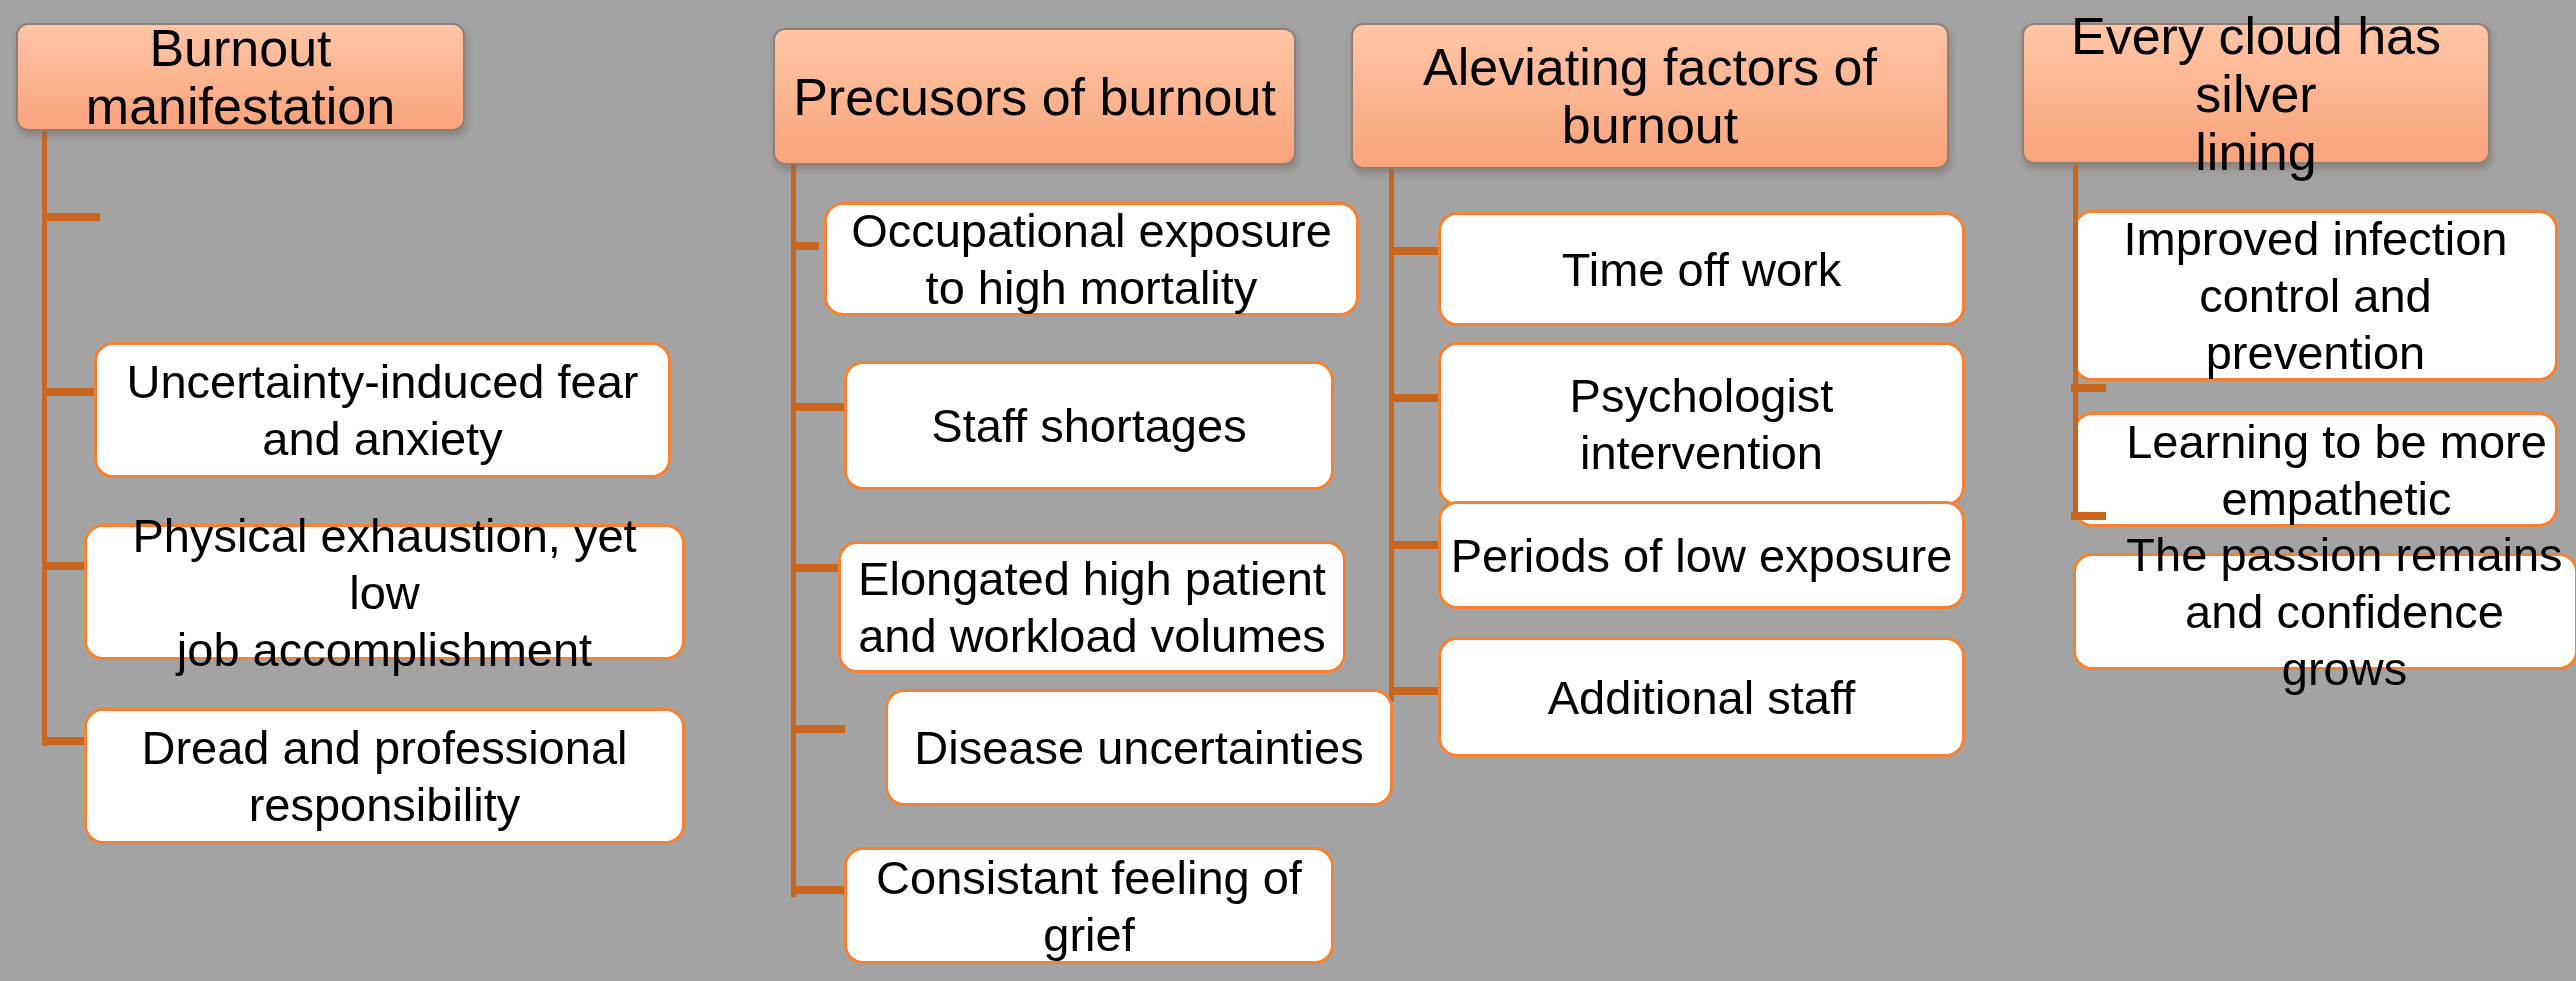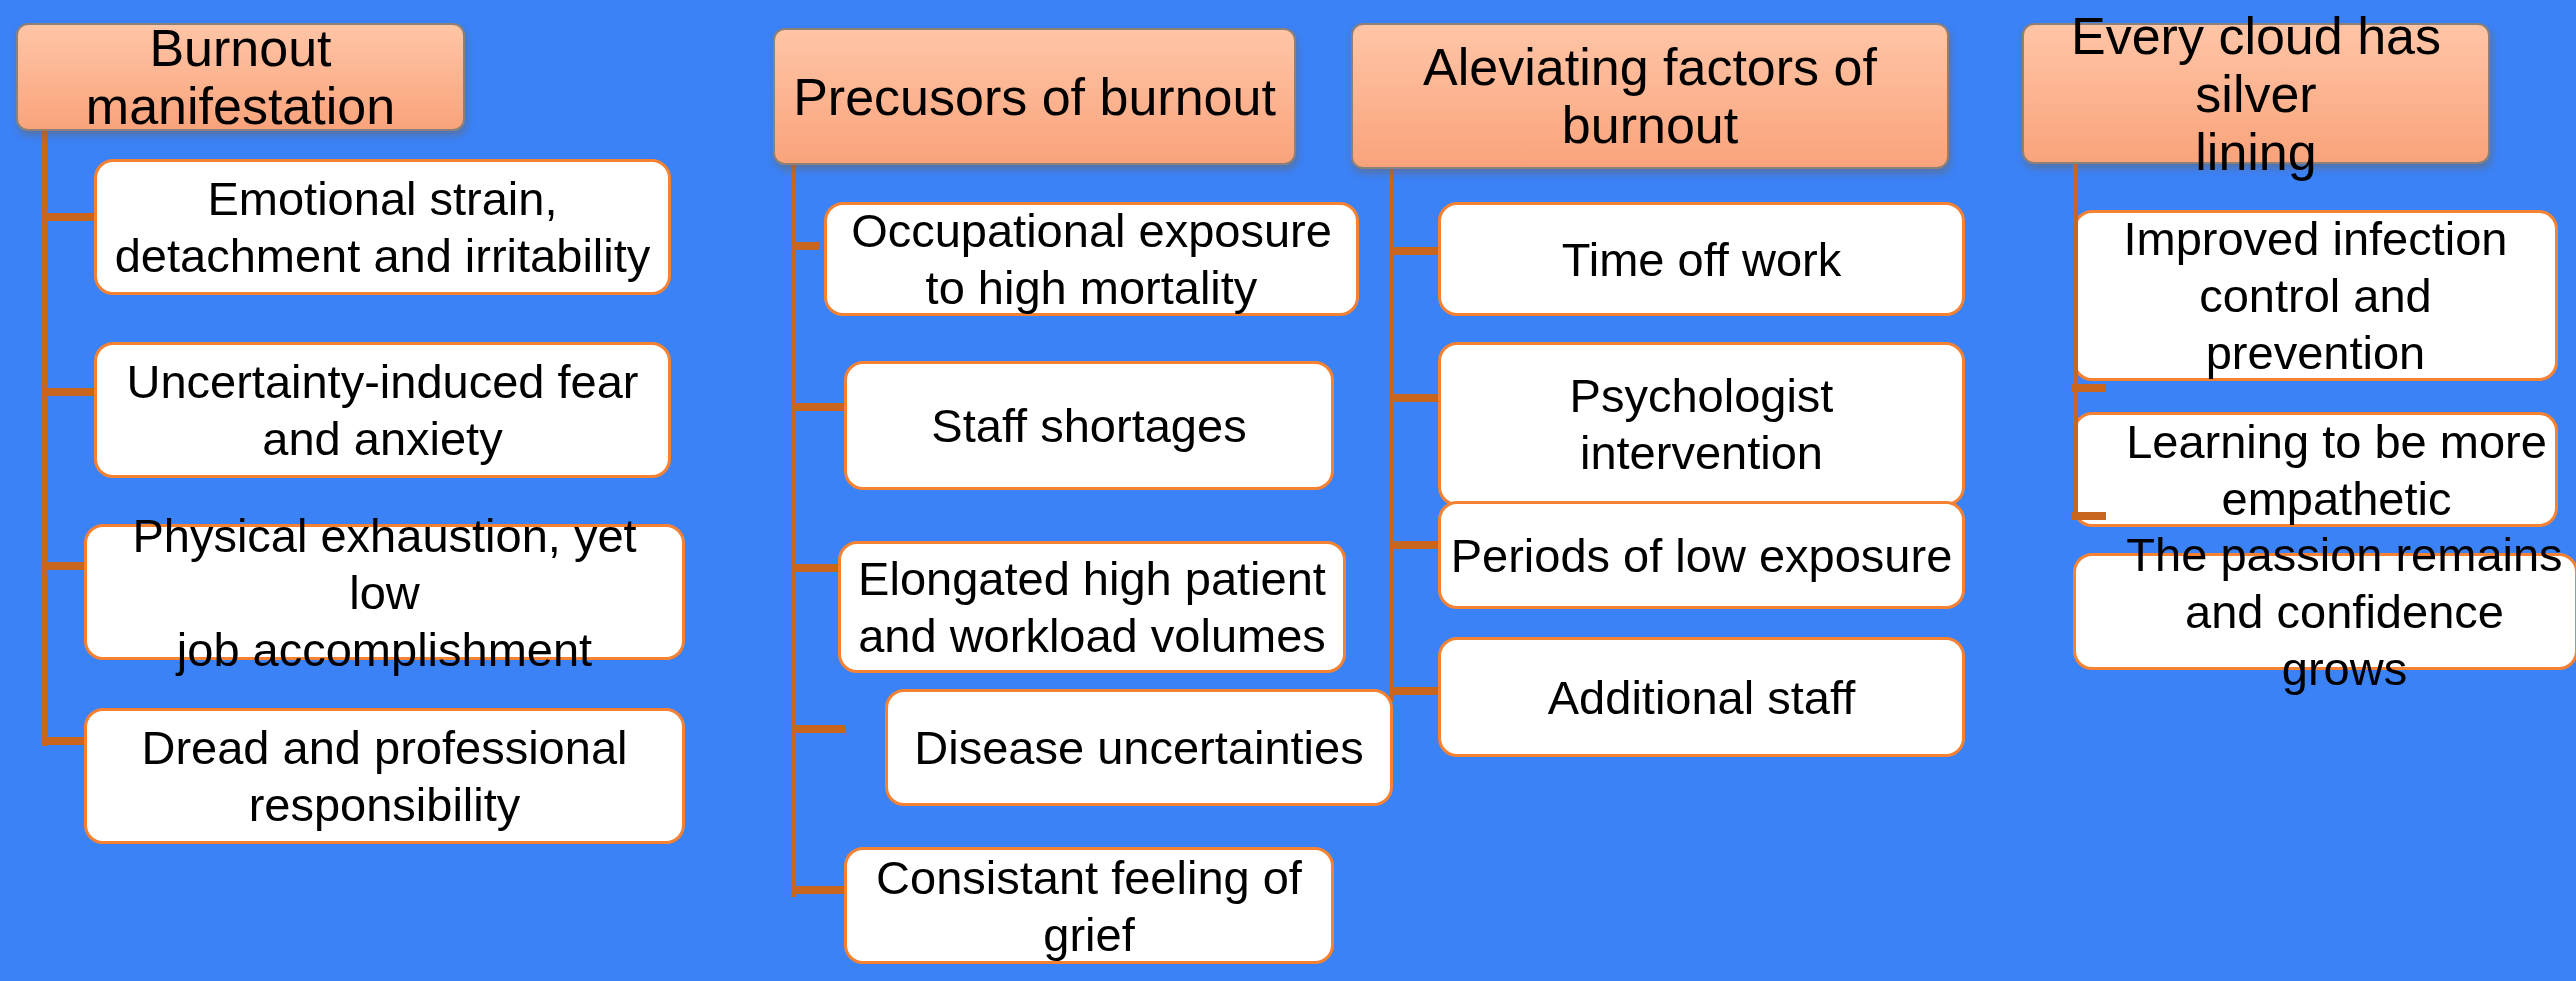--- a/index.html
+++ b/index.html
@@ -1,20 +1,20 @@
 <!DOCTYPE html>
 <html style="--header_fill_top: #ffc5a6; --header_fill_bottom: #f9a37b; --header_border: #8b8178; --child_border: #f58233; --connector: #c8661f; --text_color: #000000; --background: #ffffff;font-size:9.6px"><head>
 <meta charset="utf-8">
 <style>
   html, body { margin: 0; padding: 0; background: #ffffff; }
   #canvas {
     position: relative;
     width: 2576px;
     height: 982px;
-    background: #3b82f6;
+    background: #a3a3a3;
     overflow: hidden;
     font-family: "Liberation Sans", sans-serif;
     color: #000000;
   }
   .node {
     position: absolute;
     box-sizing: border-box;
     display: flex;
     align-items: center;
     justify-content: center;
@@ -53,22 +53,20 @@
 <div id="canvas">
 
   <div class="vline" style="left:42px; top:131px; height:615px;"></div>
   <div class="stub" style="left:42px; top:213px; width:58px;"></div>
   <div class="stub" style="left:42px; top:388px; width:58px;"></div>
   <div class="stub" style="left:42px; top:562px; width:49px;"></div>
   <div class="stub" style="left:42px; top:737px; width:49px;"></div>
 
   <div class="node header" style="left:16px; top:23px; width:449px; height:108px;">Burnout
 manifestation</div>
-  <div class="node child" style="left:94px; top:159px; width:577px; height:136px;">Emotional strain,
-detachment and irritability</div>
   <div class="node child" style="left:94px; top:342px; width:577px; height:136px;">Uncertainty-induced fear
 and anxiety</div>
   <div class="node child" style="left:84px; top:524px; width:601px; height:136px;">Physical exhaustion, yet low
 job accomplishment</div>
   <div class="node child" style="left:84px; top:708px; width:601px; height:136px;">Dread and professional
 responsibility</div>
 
   <div class="vline" style="left:791px; top:165px; height:732px;"></div>
   <div class="stub" style="left:791px; top:242px; width:28px;"></div>
   <div class="stub" style="left:791px; top:403px; width:60px;"></div>
@@ -87,21 +85,21 @@
 grief</div>
 
   <div class="vline" style="left:1389px; top:169px; height:533px;"></div>
   <div class="stub" style="left:1389px; top:247px; width:56px;"></div>
   <div class="stub" style="left:1389px; top:394px; width:56px;"></div>
   <div class="stub" style="left:1389px; top:541px; width:56px;"></div>
   <div class="stub" style="left:1389px; top:687px; width:56px;"></div>
 
   <div class="node header" style="left:1351px; top:23px; width:598px; height:146px;">Aleviating factors of
 burnout</div>
-  <div class="node child" style="left:1438px; top:202px; width:527px; height:114px;">Time off work</div>
+  <div class="node child" style="left:1438px; top:212px; width:527px; height:114px;">Time off work</div>
   <div class="node child" style="left:1438px; top:342px; width:527px; height:164px;">Psychologist
 intervention</div>
   <div class="node child" style="left:1438px; top:501px; width:527px; height:108px;">Periods of low exposure</div>
   <div class="node child" style="left:1438px; top:637px; width:527px; height:120px;">Additional staff</div>
 
   <div class="node header" style="left:2022px; top:23px; width:468px; height:141px;">Every cloud has silver
 lining</div>
   <div class="node child" style="left:2073px; top:210px; width:485px; height:171px;">Improved infection
 control and
 prevention</div>

